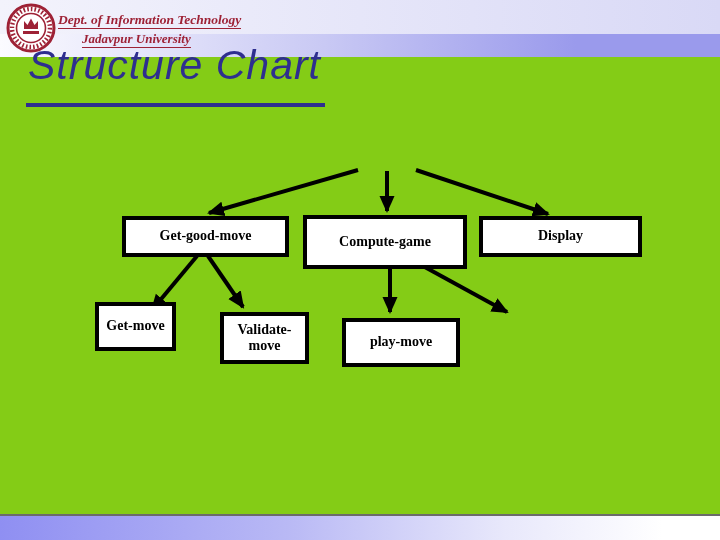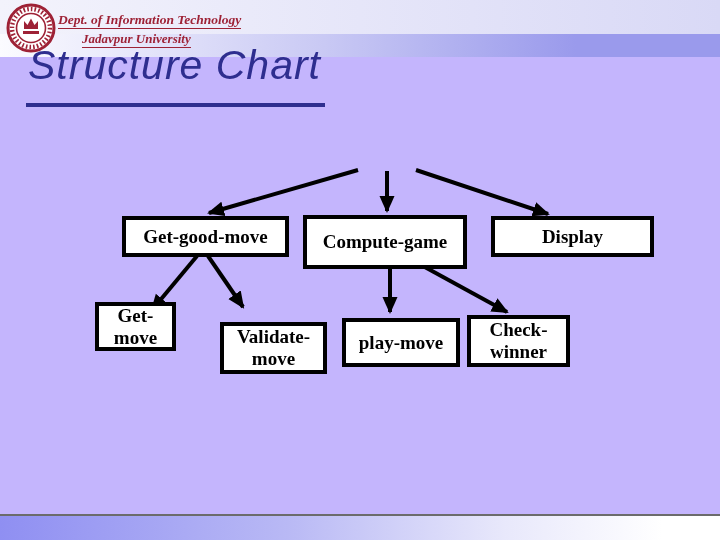--- a/index.html
+++ b/index.html
@@ -1,17 +1,17 @@
 <!DOCTYPE html>
 <html><head>
 <meta charset="utf-8">
 <style>
   html,body{margin:0;padding:0;background:#888;}
   .slide{
-    position:relative;width:720px;height:540px;background:#c4b5fd;
+    position:relative;width:720px;height:540px;background:#84cc16;
     overflow:hidden;font-family:"Liberation Serif",serif;
   }
   
   .band-top{position:absolute;left:0;top:0;width:720px;height:34px;
     background:linear-gradient(to right,#f3f3fc,#d9d9f6);}
   .band-accent{position:absolute;left:0;top:34px;width:720px;height:23px;
     background:linear-gradient(to right,#fbfbff 0%,#c9c9f4 45%,#9a9aec 80%,#9a9aec 100%);}
   
   .footer-line{position:absolute;left:0;top:514px;width:720px;height:2px;background:#6b6b6b;}
   .band-bottom{position:absolute;left:0;top:516px;width:720px;height:24px;
@@ -29,21 +29,21 @@
     font-family:"Liberation Sans",sans-serif;font-style:italic;
     font-size:41px;color:#2e2e8f;letter-spacing:1px;
     border-bottom:4px solid #2e2e8f;padding:0 4px 16px 2px;line-height:1.05;
   }
   
   .diagram{position:absolute;left:0;top:0;width:720px;height:540px;}
   .arrows{position:absolute;left:0;top:0;}
   .node{
     position:absolute;background:#ffffff;border:4px solid #000;
     display:flex;align-items:center;justify-content:center;
-    font-weight:bold;color:#000;font-size:19px;text-align:center;
+    font-weight:bold;color:#000;font-size:14px;text-align:center;
     white-space:pre-line;line-height:1.15;box-sizing:border-box;
   }
   .node.root{border-width:3px;font-size:20px;}
 </style>
 </head>
 <body>
 
 <div class="slide">
 
   <div class="band-top"></div>
@@ -82,26 +82,24 @@
         <line x1="390" y1="256" x2="390" y2="312" marker-end="url(#ah)"></line>
         <line x1="401" y1="254" x2="507" y2="312" marker-end="url(#ah)"></line>
       </g>
     </svg>
 
 
     <div class="node" style="left:122px;top:216px;width:167px;height:41px;">Get-good-move</div>
 
     <div class="node" style="left:303px;top:215px;width:164px;height:54px;">Compute-game</div>
 
-    <div class="node" style="left:479px;top:216px;width:163px;height:41px;margin-left:12px;">Display</div>
+    <div class="node" style="left:479px;top:216px;width:163px;height:41px;">Display</div>
 
     <div class="node" style="left:95px;top:302px;width:81px;height:49px;">Get-move</div>
 
-    <div class="node" style="left:220px;top:322px;width:107px;height:52px;">Validate-
+    <div class="node" style="left:220px;top:312px;width:89px;height:52px;">Validate-
 move</div>
 
     <div class="node" style="left:342px;top:318px;width:118px;height:49px;">play-move</div>
 
-    <div class="node" style="left:467px;top:315px;width:103px;height:52px;">Check-
-winner</div>
   </div>
 
 </div>
 
 </body></html>

